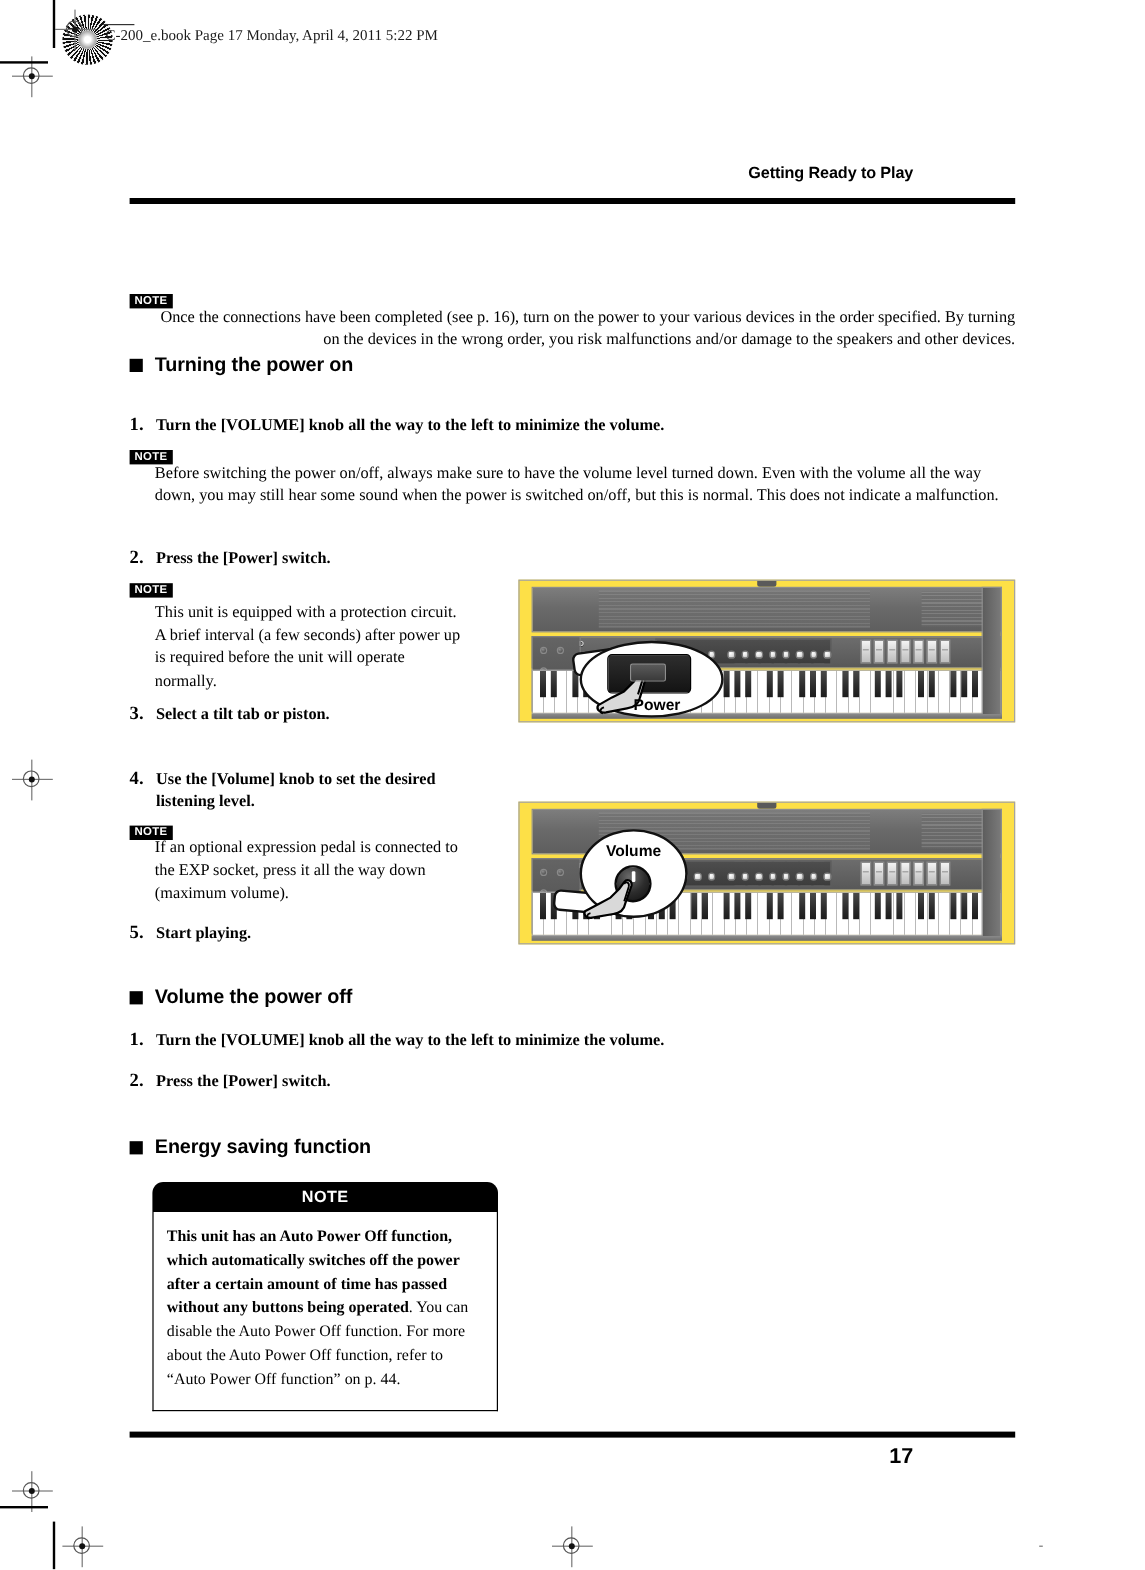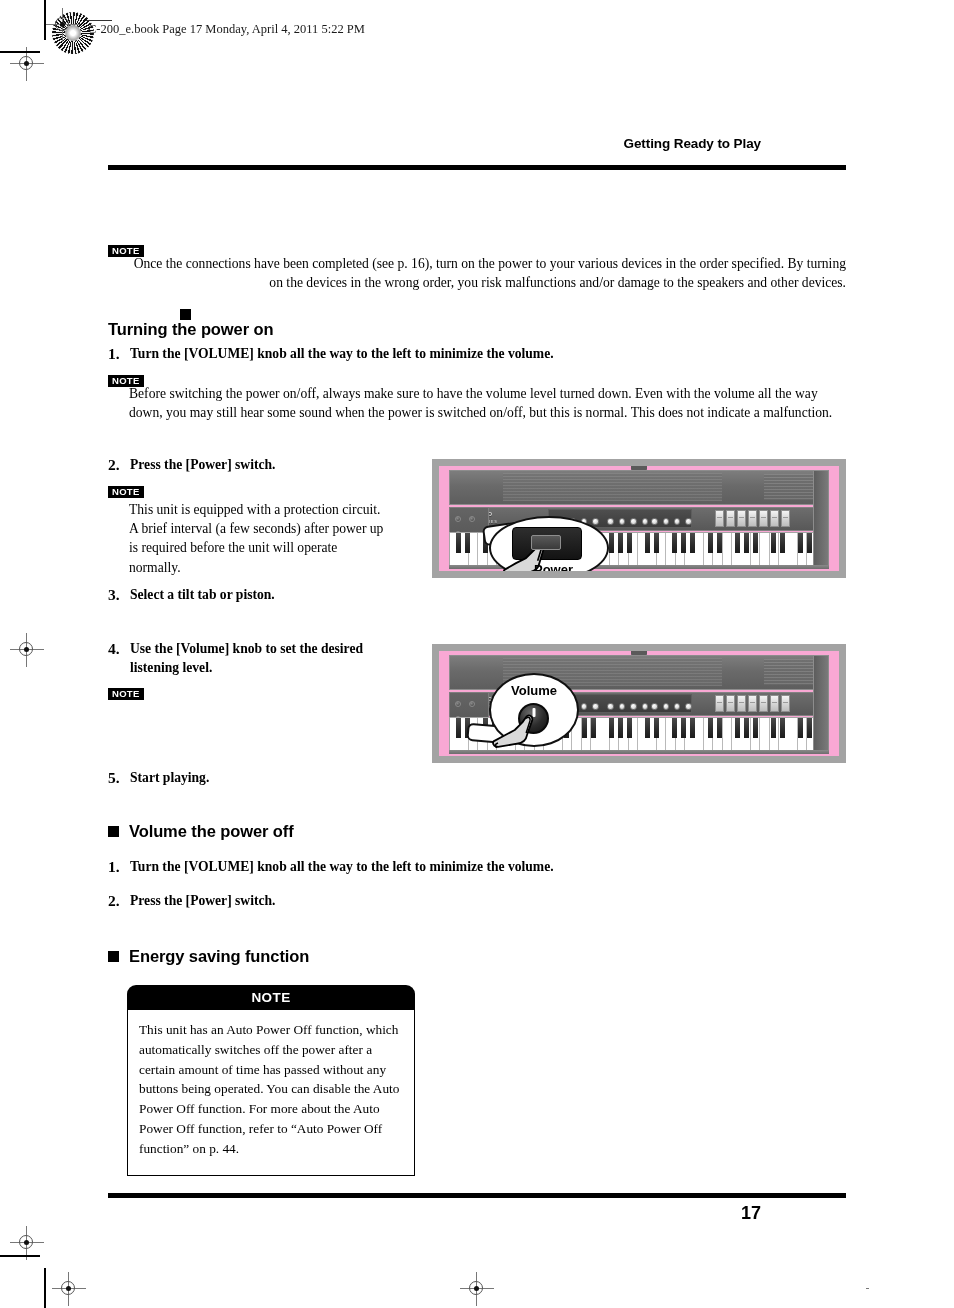--- a/index.html
+++ b/index.html
@@ -164,24 +164,25 @@
   .step-body {
     font-family: "Liberation Serif", serif;
     font-size: 13.6px;
     line-height: 19.4px;
   }
   .step-body b { font-weight: bold; }
 
   
   .organ {
     position: absolute;
-    background: #f9a8d4;
-    border: 7px solid #a3a3a3;
+    background: #fde047;
+    border: 1px solid #a3a3a3;
     box-sizing: border-box;
     overflow: hidden;
+    margin-top: 24px;
   }
   .organ-topshelf {
     position: absolute; left: 2.5%; top: 4%;
     width: 95%; height: 33%;
     background: linear-gradient(180deg,#7d7d7d 0%,#6a6a6a 45%,#5e5e5e 100%);
     border: 1px solid #8d8d8d;
     box-sizing: border-box;
   }
   .organ-topshelf::before {
     content: ""; position: absolute; left: 14%; top: 6%;
@@ -365,21 +366,21 @@
   .notebox-body {
     border: 1.6px solid #000;
     border-top: none;
     box-sizing: border-box;
     padding: 10px 11px 16px 11px;
     font-family: "Liberation Serif", serif;
     font-size: 13.3px;
     line-height: 19.8px;
     background: #fff;
   }
-  .notebox-body .strong { font-weight: normal; }
+  .notebox-body .strong { font-weight: bold; }
 
   
   .foot-rule {
     position: absolute;
     left: 108px; top: 1193px;
     width: 738px; height: 5px;
     background: #000;
   }
   .pageno {
     position: absolute;
@@ -484,21 +485,21 @@
 
   <div class="runhead">Getting Ready to Play</div>
   <div class="head-rule"></div>
 
 
   <div class="abs" style="left:108px; top:240px;">
     <span class="note-badge">NOTE</span>
   </div>
   <div class="abs body-text" style="left:129px; top:254px; width:717px; text-align:right;">Once the connections have been completed (see p. 16), turn on the power to your various devices in the order specified. By turning on the devices in the wrong order, you risk malfunctions and/or damage to the speakers and other devices.</div>
 
-  <div class="abs sec-head" style="left:108px; top:309px;flex-direction:column;">
+  <div class="abs sec-head" style="left:108px; top:295px;">
     <span class="sq"></span>
     <span>Turning the power on</span>
   </div>
 
   <div class="abs step" style="left:108px; top:344px; width:700px;">
     <span class="step-num">1.</span>
     <span class="step-body"><b>Turn the [VOLUME] knob all the way to the left to minimize the volume.</b></span>
   </div>
 
   <div class="abs" style="left:108px; top:370px;">
@@ -522,20 +523,21 @@
   </div>
 
   <div class="abs step" style="left:108px; top:639px; width:295px;">
     <span class="step-num">4.</span>
     <span class="step-body"><b>Use the [Volume] knob to set the desired listening level.</b></span>
   </div>
 
   <div class="abs" style="left:108px; top:683px;">
     <span class="note-badge">NOTE</span>
   </div>
+  <div class="abs body-text" style="left:129px; top:696px; width:262px;">If an optional expression pedal is connected to the EXP socket, press it all the way down (maximum volume).</div>
 
   <div class="abs step" style="left:108px; top:768px; width:300px;">
     <span class="step-num">5.</span>
     <span class="step-body"><b>Start playing.</b></span>
   </div>
 
   <div class="organ" style="left:432px; top:459px; width:414px; height:119px;">
     <div class="organ-nub"></div>
     <div class="organ-topshelf"></div>
     <div class="organ-panel">

